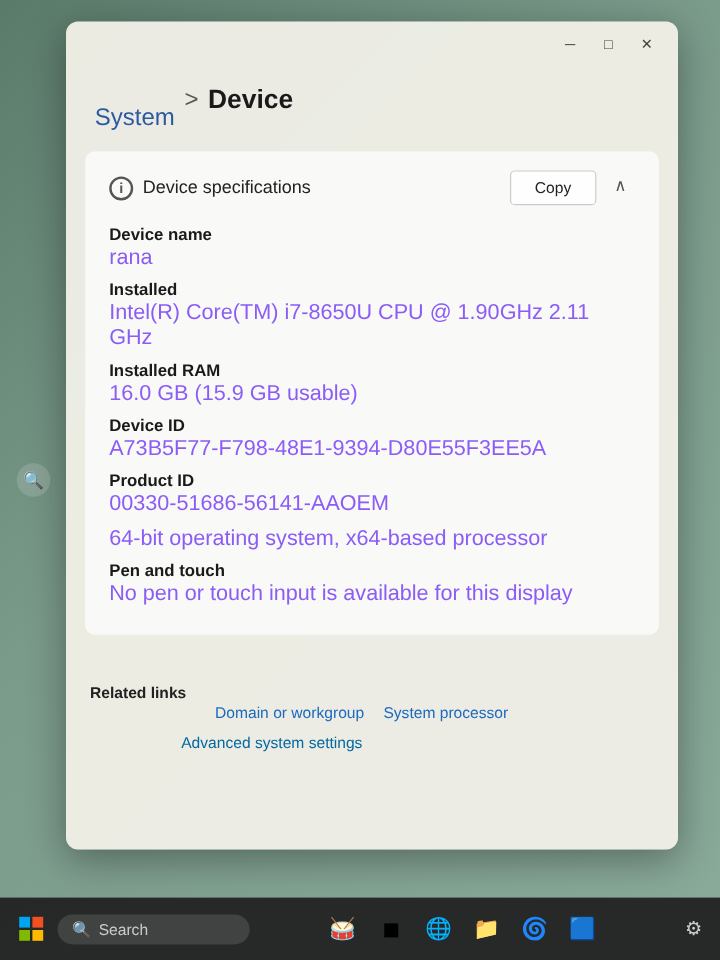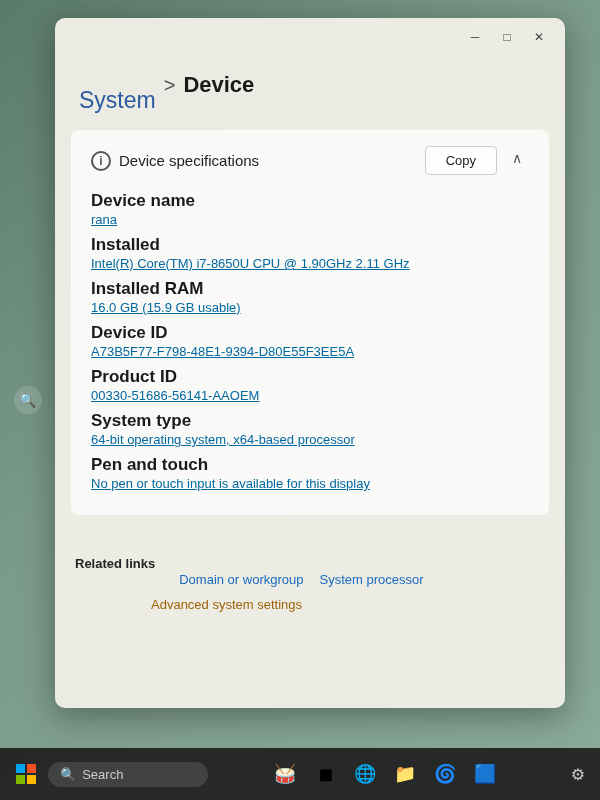--- a/index.html
+++ b/index.html
@@ -63,21 +63,21 @@
 
     .breadcrumb {
       padding: 4px 24px 16px;
       display: flex;
       align-items: center;
       gap: 6px;
       flex-shrink: 0;
     }
 
     .breadcrumb-system {
-      font-size: 23px;
+      font-size: 20px;
       font-weight: 400;
       color: #2c5aa0;
       margin-top: 31px;
     }
 
     .breadcrumb-separator {
       font-size: 20px;
       color: #555;
       margin: 0 2px;
     }
@@ -153,31 +153,30 @@
       cursor: pointer;
       color: #555;
       font-size: 14px;
     }
 
     .spec-row {
       margin-bottom: 8px;
     }
 
     .spec-label {
-      font-size: 17px;
+      font-size: 14px;
       font-weight: 600;
       color: #1a1a1a;
       margin-bottom: 1px;
     }
 
     .spec-value {
-      font-size: 13px;
+      font-size: 18px;
       font-weight: 400;
-      color: #0369a1;
-      text-decoration: underline;
+      color: #8b5cf6;
     }
 
     .related-links {
       display: flex;
       align-items: center;
       gap: 0;
       flex-wrap: wrap;
       padding: 8px 4px 4px;
     }
 
@@ -192,21 +191,21 @@
       font-size: 13px;
       color: #1a6abf;
       cursor: pointer;
       text-decoration: none;
       margin-right: 16px;
       margin-top: 33px;
     }
 
     .advanced-link {
       font-size: 13px;
-      color: #a16207;
+      color: #0369a1;
       cursor: pointer;
       text-decoration: none;
       padding: 4px 4px 4px 0;
       display: block;
     }
 
     
     .taskbar {
       position: absolute;
       bottom: 0;
@@ -354,21 +353,20 @@
           </div>
           <div class="spec-row">
             <div class="spec-label">Device ID</div>
             <div class="spec-value">A73B5F77-F798-48E1-9394-D80E55F3EE5A</div>
           </div>
           <div class="spec-row">
             <div class="spec-label">Product ID</div>
             <div class="spec-value">00330-51686-56141-AAOEM</div>
           </div>
           <div class="spec-row">
-            <div class="spec-label">System type</div>
             <div class="spec-value">64-bit operating system, x64-based processor</div>
           </div>
           <div class="spec-row">
             <div class="spec-label">Pen and touch</div>
             <div class="spec-value">No pen or touch input is available for this display</div>
           </div>
         </div>
     </div>
 
     <div>

